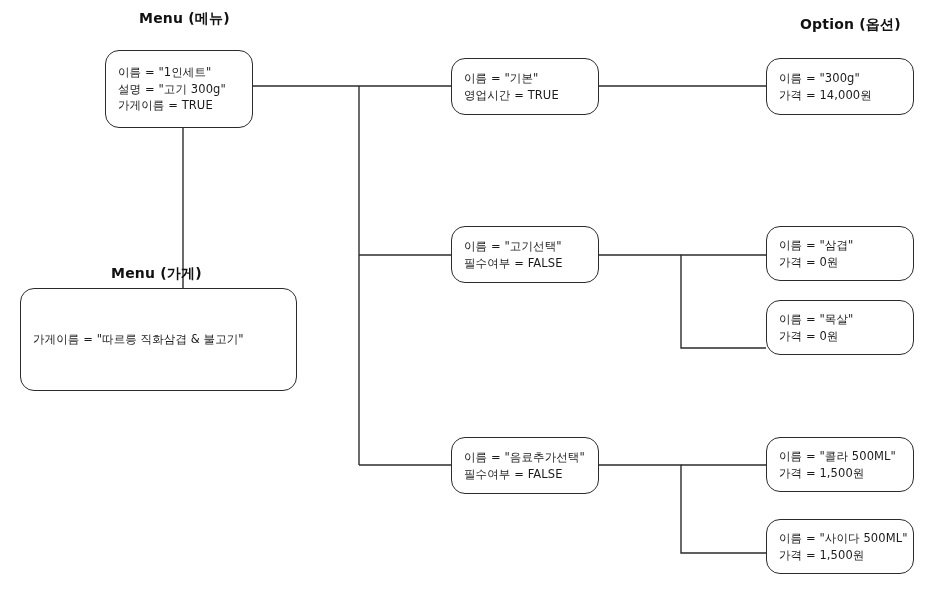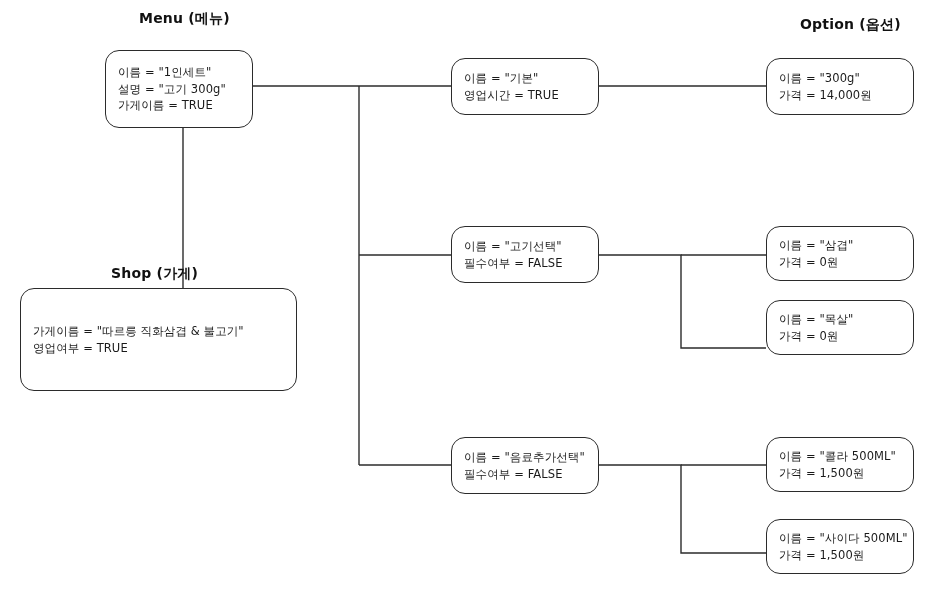--- a/index.html
+++ b/index.html
@@ -66,29 +66,28 @@
       <path d="M 359 255 L 451 255" fill="none" stroke="#2b2b2b" stroke-width="1.4"></path>
       <path d="M 359 465 L 451 465" fill="none" stroke="#2b2b2b" stroke-width="1.4"></path>
       <path d="M 599 86 L 766 86" fill="none" stroke="#2b2b2b" stroke-width="1.4"></path>
       <path d="M 599 255 L 681 255 L 681 348 L 766 348" fill="none" stroke="#2b2b2b" stroke-width="1.4"></path>
       <path d="M 681 255 L 766 255" fill="none" stroke="#2b2b2b" stroke-width="1.4"></path>
       <path d="M 599 465 L 681 465 L 681 553 L 766 553" fill="none" stroke="#2b2b2b" stroke-width="1.4"></path>
       <path d="M 681 465 L 766 465" fill="none" stroke="#2b2b2b" stroke-width="1.4"></path>
     </svg>
 <div class="title" style="left: 139px; top: 10px;">Menu (메뉴)</div>
     <div class="title" style="left: 800px; top: 16px;">Option (옵션)</div>
-    <div class="title" style="left: 111px; top: 265px;">Shop (가게)</div>
+    <div class="title" style="left: 111px; top: 265px;">Menu (가게)</div>
     <div class="node" style="left: 105px; top: 50px; width: 148px; height: 78px;">
       <div class="line">이름 = "1인세트"</div>
       <div class="line">설명 =  "고기 300g"</div>
       <div class="line">가게이름 = TRUE</div>
     </div>
     <div class="node" style="left: 20px; top: 288px; width: 277px; height: 103px;">
       <div class="line">가게이름 = "따르릉 직화삼겹 &amp; 불고기"</div>
-      <div class="line">영업여부 =  TRUE</div>
     </div>
     <div class="node" style="left: 451px; top: 58px; width: 148px; height: 57px;">
       <div class="line">이름 = "기본"</div>
       <div class="line">영업시간 = TRUE</div>
     </div>
     <div class="node" style="left: 451px; top: 226px; width: 148px; height: 57px;">
       <div class="line">이름 = "고기선택"</div>
       <div class="line">필수여부 = FALSE</div>
     </div>
     <div class="node" style="left: 451px; top: 437px; width: 148px; height: 57px;">

